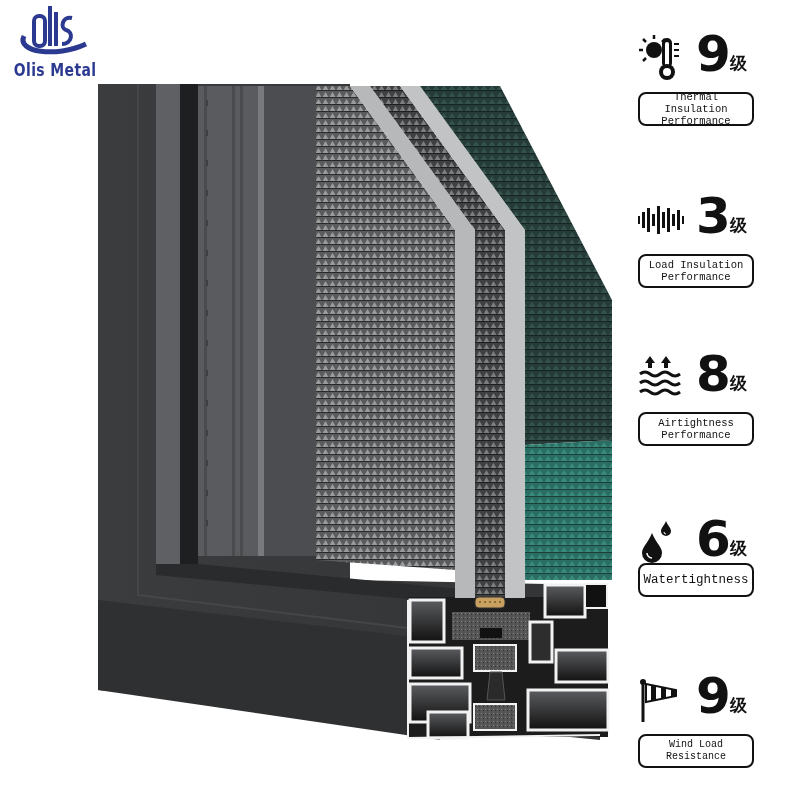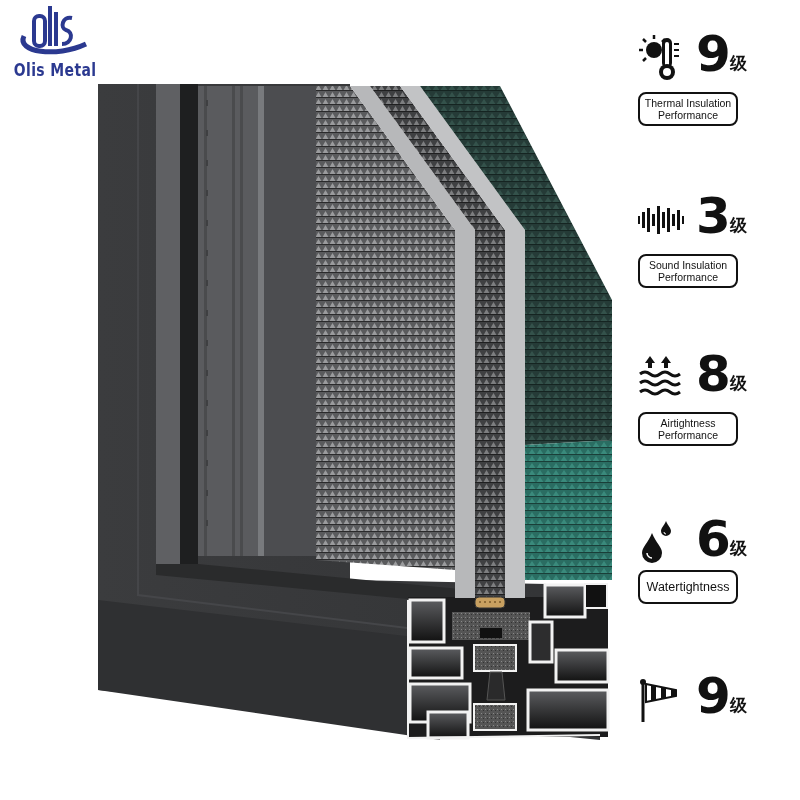--- a/index.html
+++ b/index.html
@@ -27,24 +27,24 @@
     position: absolute; left: 66px; top: -6px;
     font-family: "DejaVu Sans", sans-serif; font-weight: bold;
     font-size: 50px; line-height: 60px; color: #111;
   }
   .spec .unit {
     position: absolute; left: 100px; top: 22px;
     font-family: "DejaVu Sans", sans-serif; font-weight: bold;
     font-size: 17px; color: #111;
   }
   .spec .label-box {
-    position: absolute; left: 8px; top: 62px; width: 100px; height: 34px;
+    position: absolute; left: 8px; top: 62px; width: 116px; height: 34px;
     border: 2px solid #111; border-radius: 8px; box-sizing: border-box;
     display: flex; align-items: center; justify-content: center; text-align: center;
-    font-family: Liberation Sans, sans-serif; font-size: 10.5px; line-height: 12px; color: #111;
+    font-family: Liberation Mono, monospace; font-size: 10.5px; line-height: 12px; color: #111;
   }
   .spec .label-box.single { font-size: 12.5px; }
   .spec .label-box.small { font-size: 10px; }
 </style>
 </head>
 <body>
 
 <div class="product">
   <svg width="640" height="800" viewBox="0 0 640 800" xmlns="http://www.w3.org/2000/svg">
     <defs>
@@ -238,21 +238,21 @@
           <rect x="34" y="18" width="3" height="12"></rect>
         <rect x="39" y="14" width="3" height="20"></rect>
           <rect x="44" y="20" width="2" height="8"></rect>
       </g>
     </svg>
   </div>
   <div class="grade">3</div>
   <div class="unit">级</div>
   <div class="label-box">
     <div>
-      <div>Sound Insulation</div>
+      <div>Load Insulation</div>
       <div>Performance</div>
     </div>
   </div>
 </div>
 
 <div class="spec" style="top:350px;">
   <div class="icon">
     <svg width="48" height="48" viewBox="0 0 48 48">
       <g fill="#111">
         <polygon points="12,2 17,9 7,9"></polygon>
@@ -281,33 +281,36 @@
   <div class="icon">
     <svg width="48" height="48" viewBox="0 0 48 48">
       <path d="M14 14 C 10 24, 4 28, 4 34 a10 10 0 0 0 20 0 C 24 28, 18 24, 14 14 Z" fill="#111"></path>
       <path d="M9 34 a5 5 0 0 0 5 5" fill="none" stroke="#fff" stroke-width="1.5"></path>
       <path d="M28 2 C 26 7, 23 9, 23 12 a5 5 0 0 0 10 0 C 33 9, 30 7, 28 2 Z" fill="#111"></path>
       <path d="M26 13 a2 2 0 0 0 2 2" fill="none" stroke="#fff" stroke-width="1"></path>
     </svg>
   </div>
   <div class="grade">6</div>
   <div class="unit">级</div>
-  <div class="label-box single" style="top:55px;">
+  <div class="label-box single" style="top:48px;">
     <div>Watertightness</div>
   </div>
 </div>
 
 <div class="spec" style="top:672px;">
   <div class="icon">
     <svg width="48" height="48" viewBox="0 0 48 48">
       <circle cx="5" cy="6" r="3" fill="#111"></circle>
       <rect x="3.5" y="6" width="3" height="40" fill="#111"></rect>
       <polygon points="8,8 38,14 38,20 8,26" fill="#fff" stroke="#111" stroke-width="2"></polygon>
       <g fill="#111">
         <polygon points="13,9 18,10 18,24 13,25"></polygon>
         <polygon points="23,11 28,12 28,22 23,23"></polygon>
         <polygon points="33,13 38,14 38,20 33,21"></polygon>
       </g>
     </svg>
   </div>
   <div class="grade">9</div>
   <div class="unit">级</div>
+  <div class="label-box small" style="top:62px;">
+    <div>Wind Load Resistance</div>
+  </div>
 </div>
 
 </body></html>

